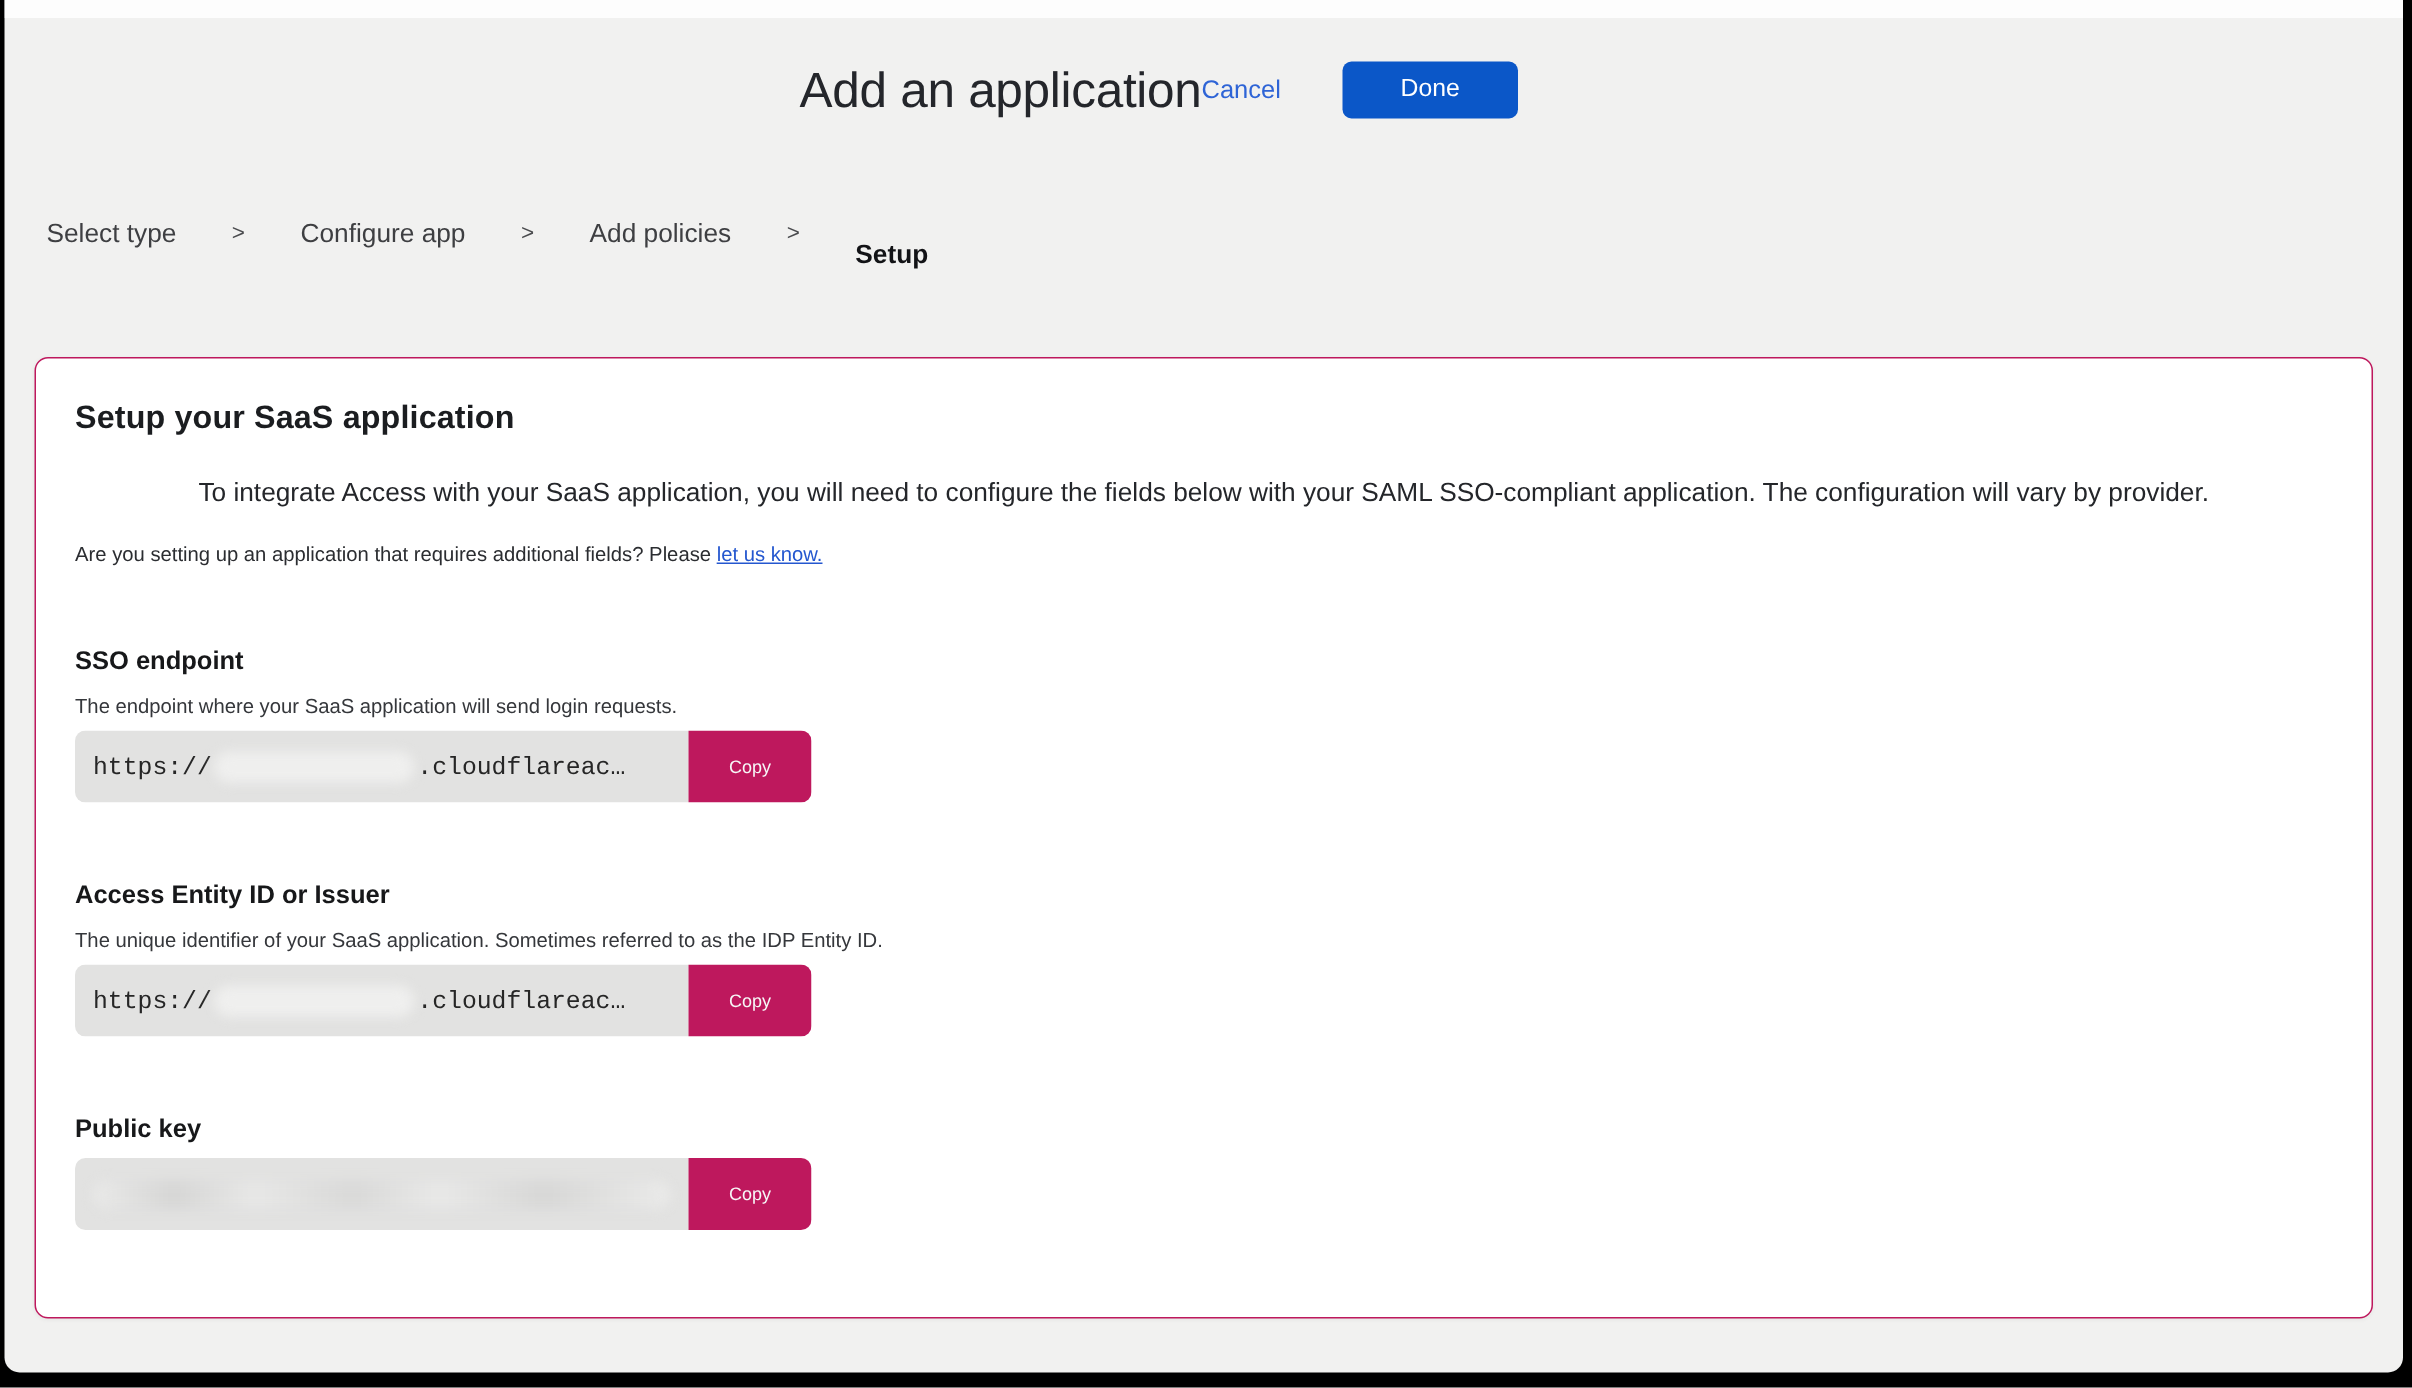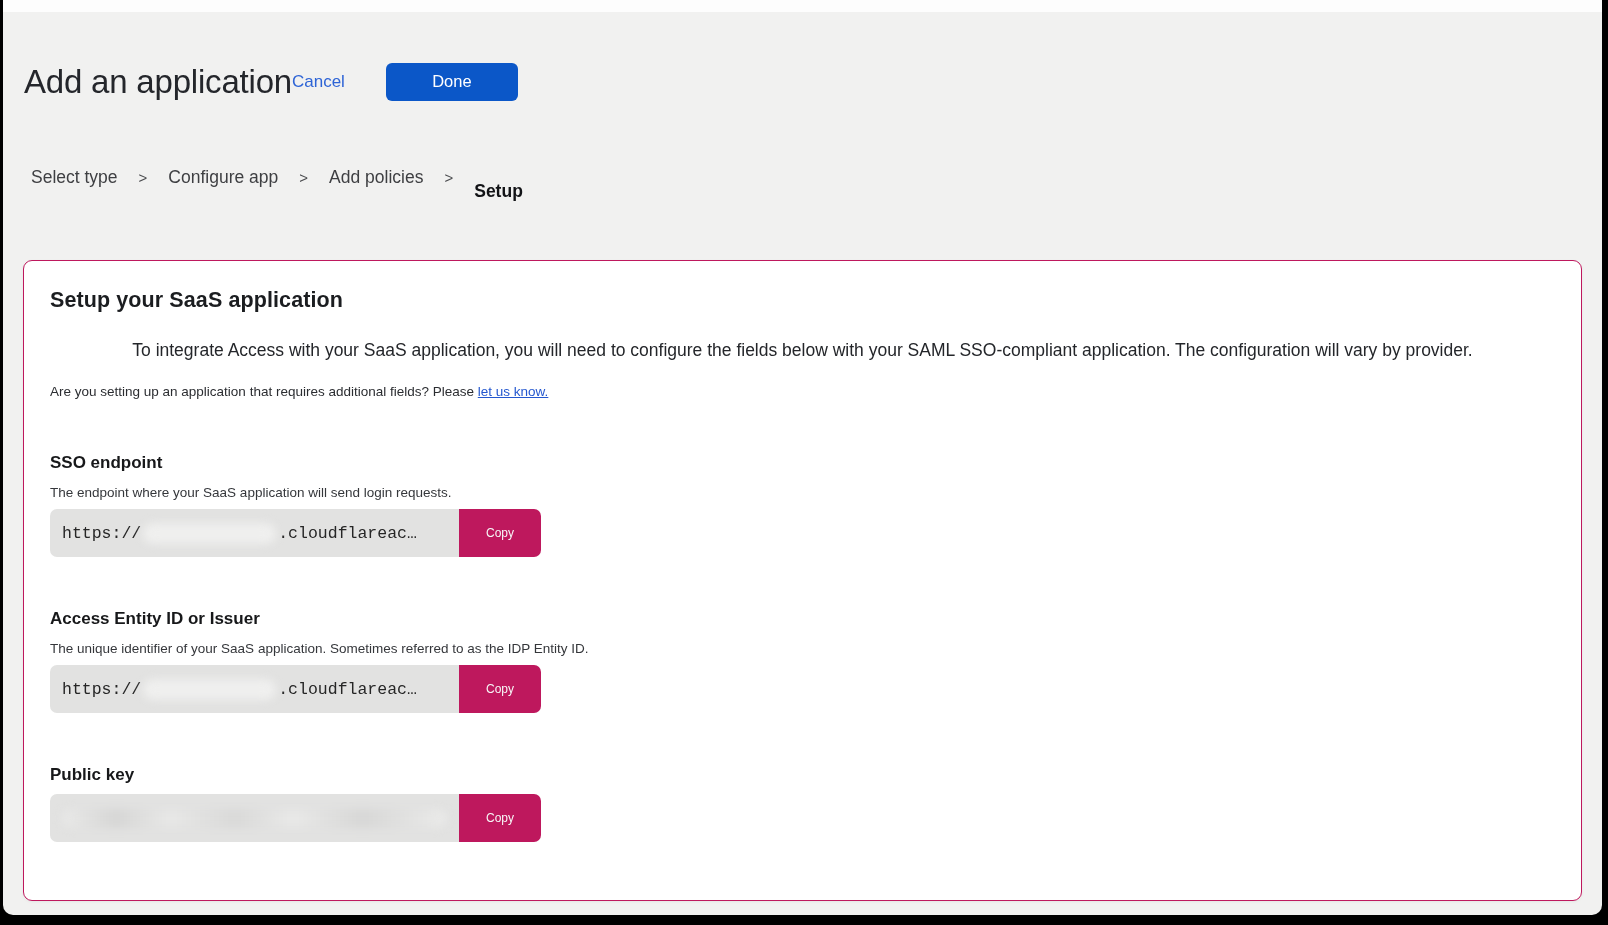--- a/index.html
+++ b/index.html
@@ -16,59 +16,59 @@
     position: absolute;
     left: 3px; right: 6px; top: 0; bottom: 10px;
     background: #f1f1f0;
     border-radius: 0 0 10px 10px;
     overflow: hidden;
   }
   .top-strip { height: 12px; background: #fdfdfd; }
 
   
   .page-header {
-    margin-top: 50px;
+    margin-top: 28px;
     padding: 0 81px 0 21px;
     display: flex;
     align-items: center;
-    justify-content: flex-start;
+    justify-content: center;
   }
   .page-title {
     font-size: 33px;
     font-weight: 400;
     color: #24262b;
     letter-spacing: -0.2px;
     line-height: 1.2;
   }
   .header-actions { display: flex; align-items: center; gap: 41px; }
   .cancel-link {
     font-size: 17px;
     color: #2e64d6;
     background: none; border: none;
     cursor: pointer;
     font-family: "Liberation Sans", sans-serif;
     padding: 0;
   }
   .done-btn {
-    width: 132px; height: 38px;
+    width: 117px; height: 38px;
     background: #0b57c8;
     color: #ffffff;
     font-size: 16.5px;
     border: none;
     border-radius: 6px;
     cursor: pointer;
     font-family: "Liberation Sans", sans-serif;
   }
 
   
   .breadcrumb {
     margin: 52px 0 0 28px;
     display: flex;
     align-items: center;
-    gap: 21px;
+    gap: 37px;
     font-size: 17.5px;
     color: #3e3f42;
   }
   .crumb { cursor: pointer; }
   .crumb-sep { color: #4a4b4e; font-size: 15px; }
   .crumb-current { color: #121316; font-weight: 700; margin-top: 27px; }
 
   
   .card {
     margin: 58px 20px 0 20px;

